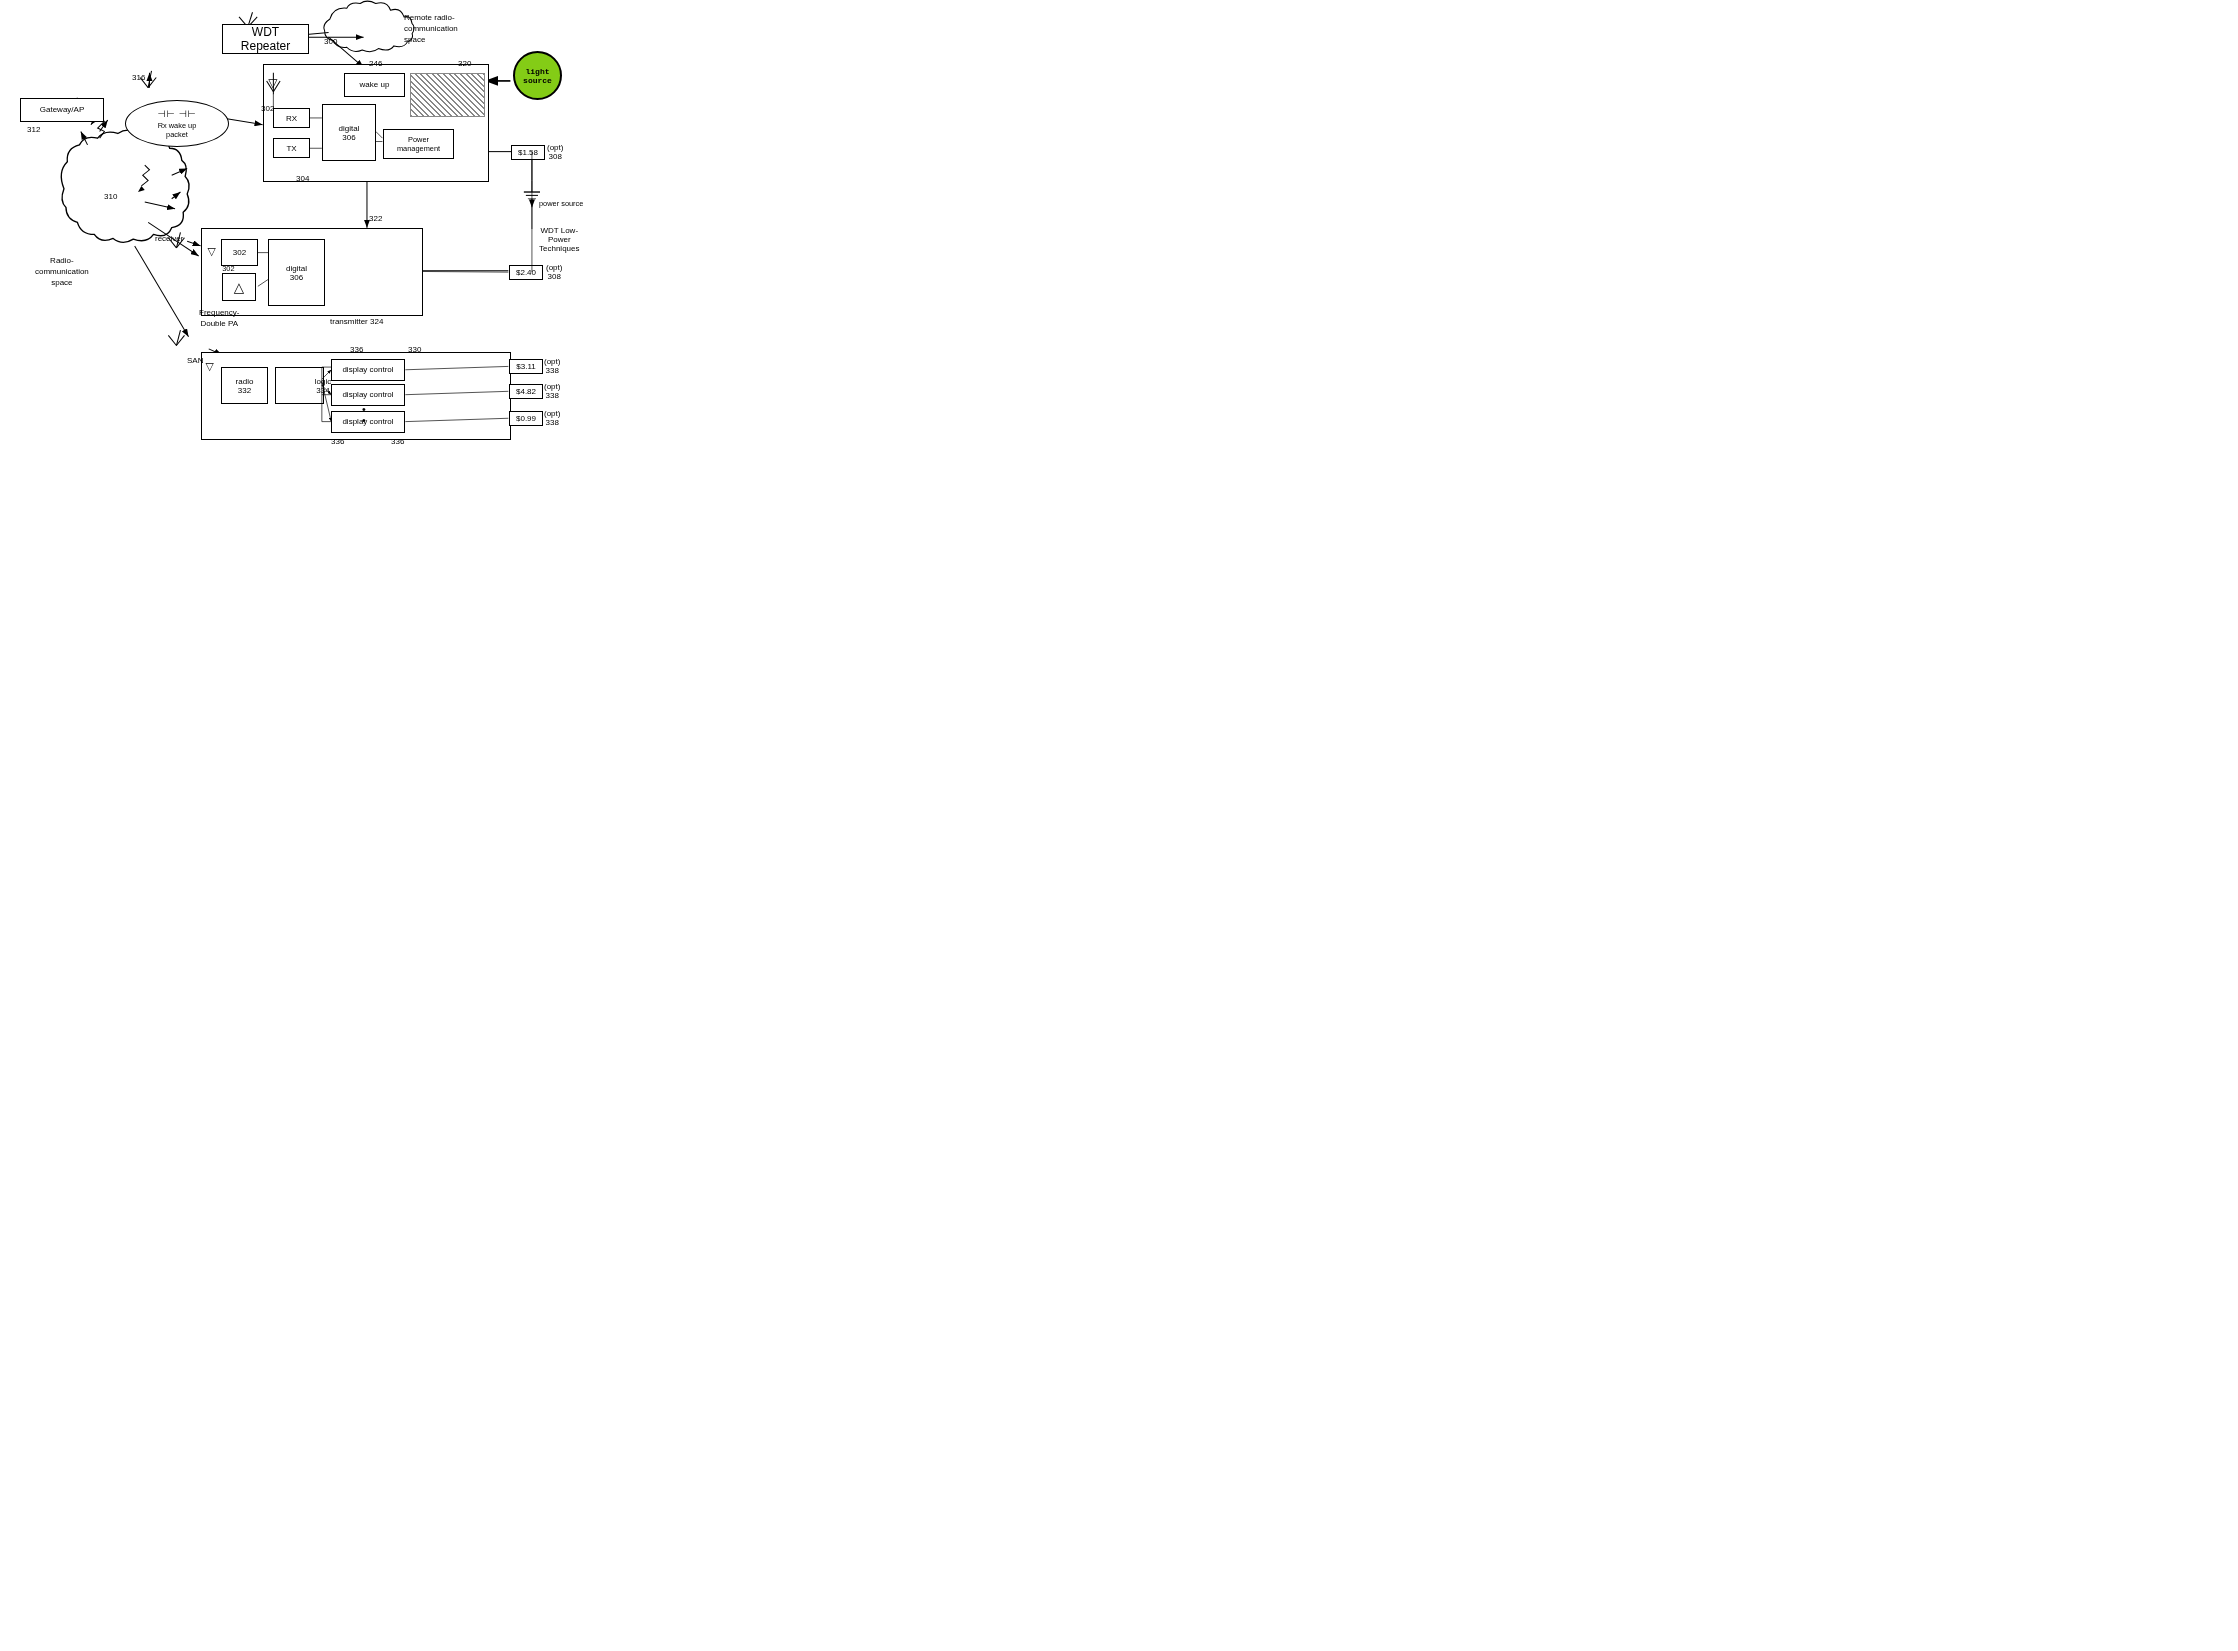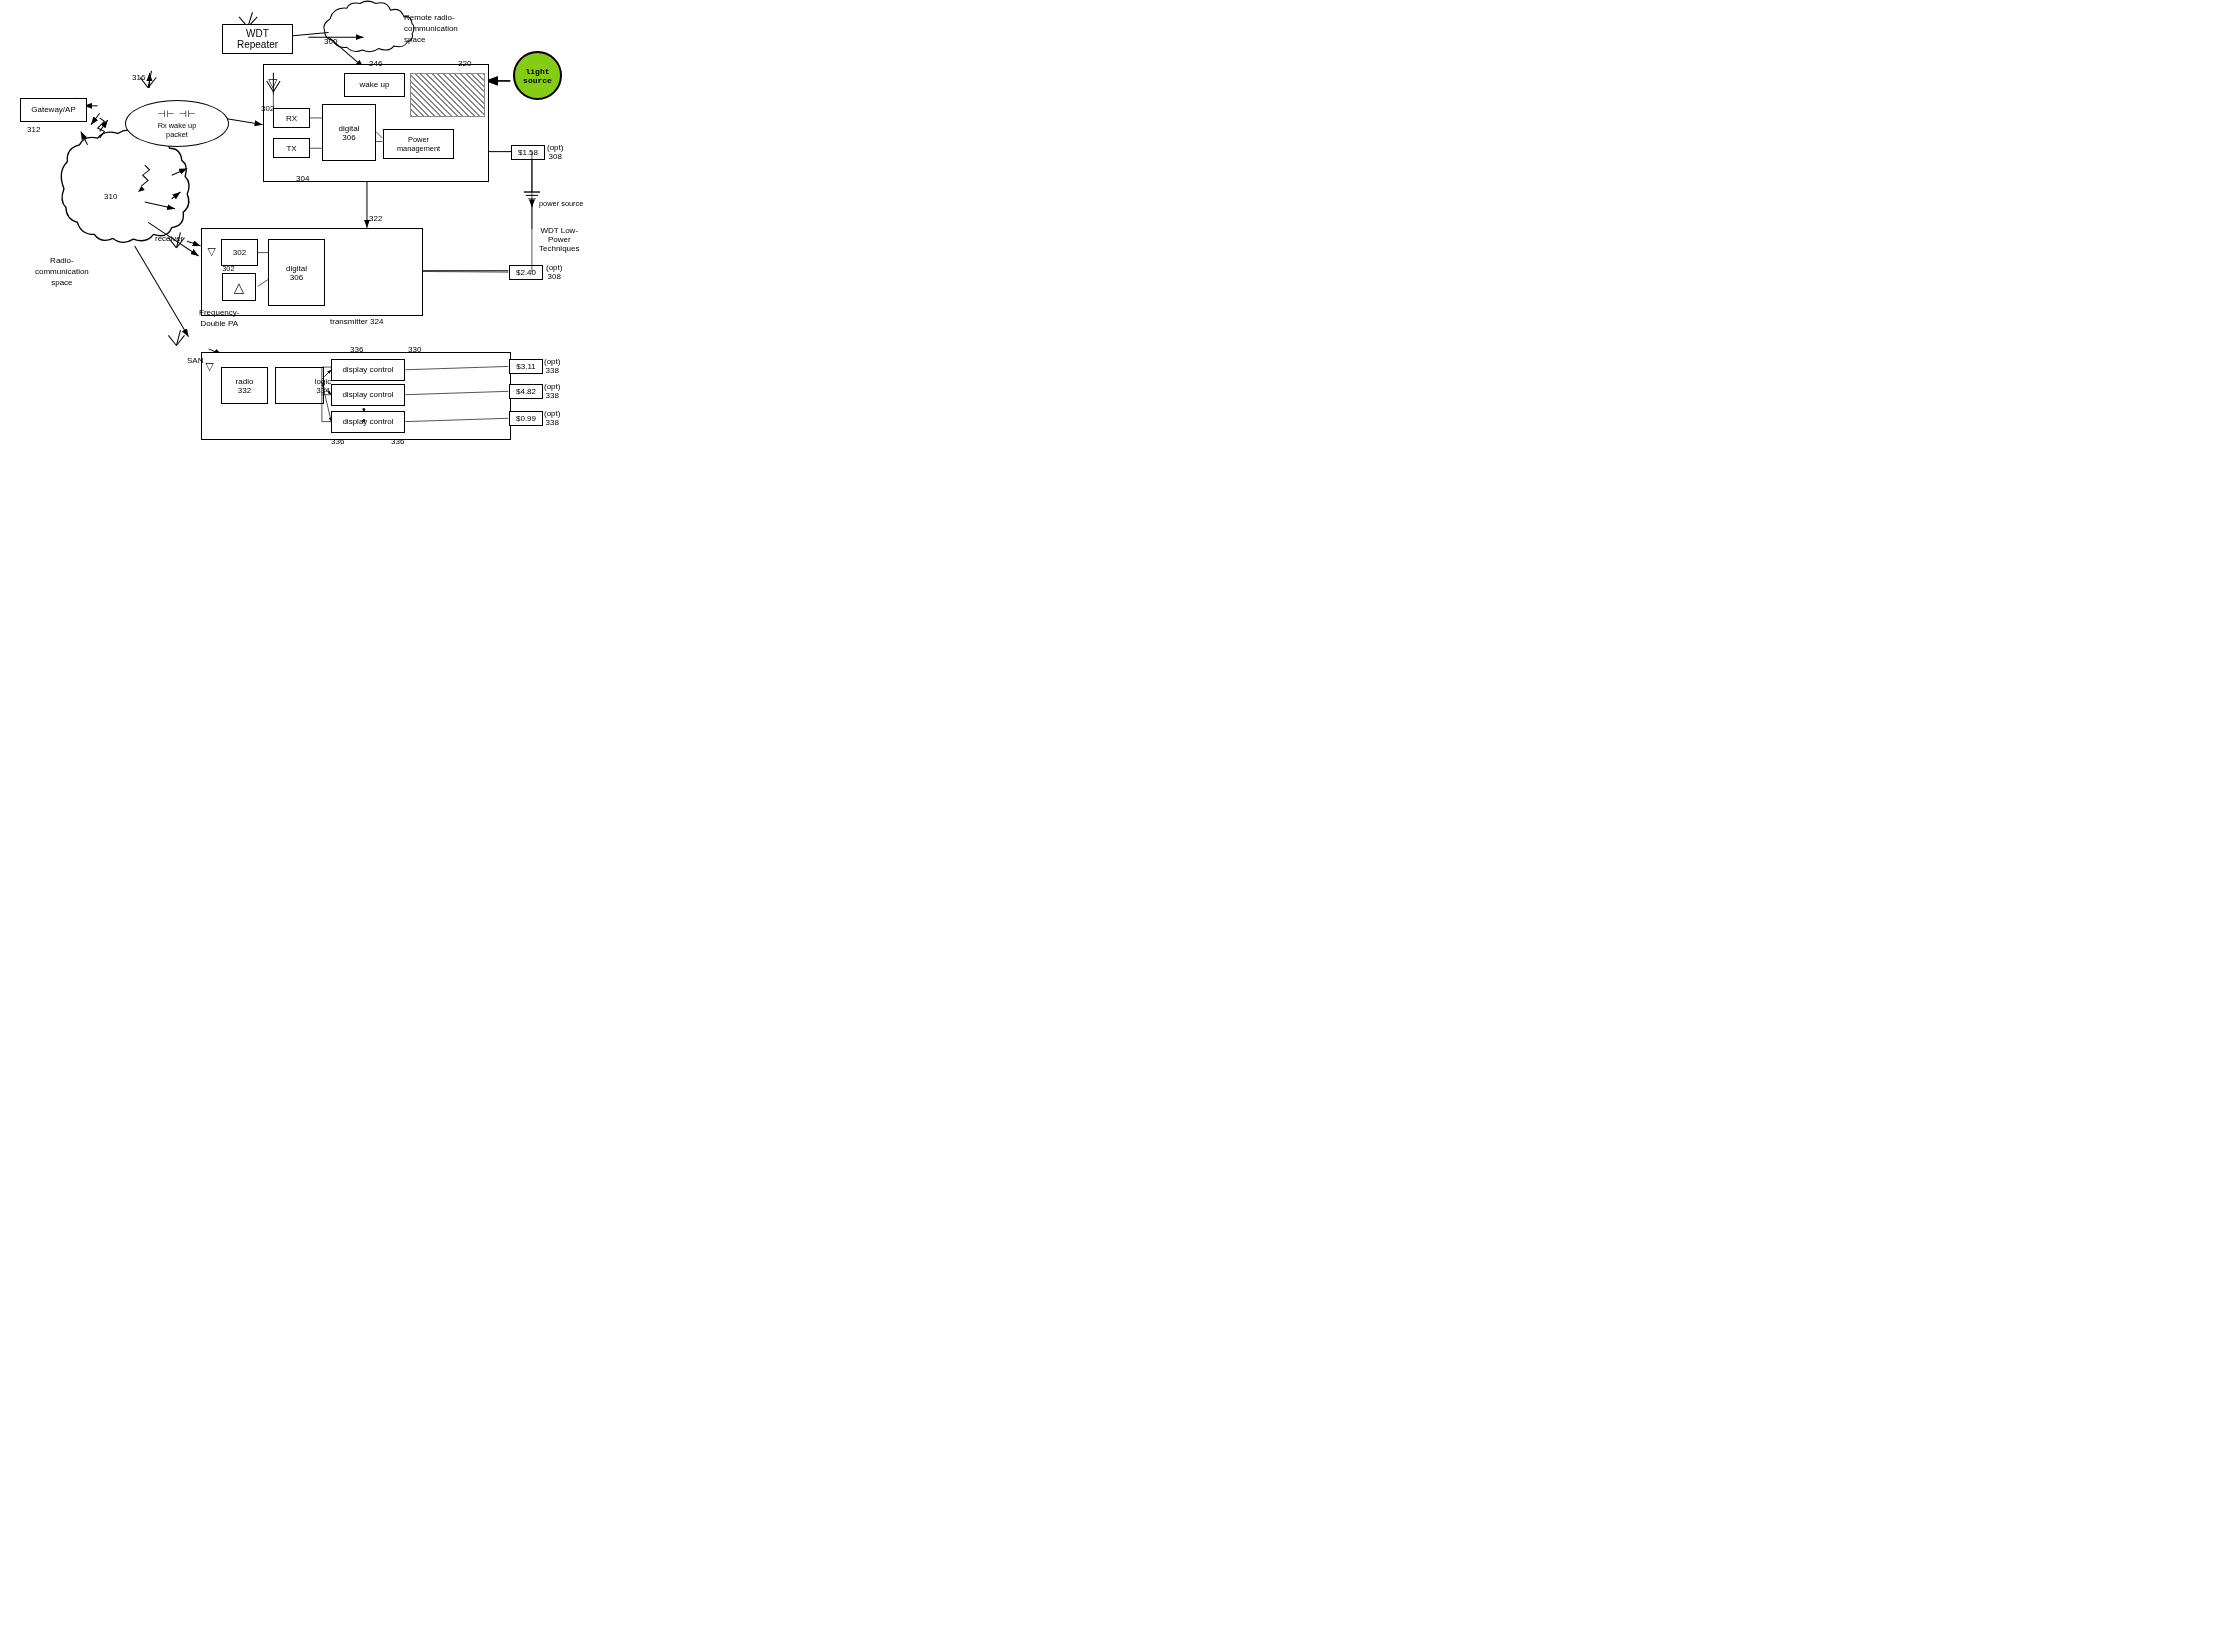--- a/index.html
+++ b/index.html
@@ -179,25 +179,25 @@
 
     <line x1="255" y1="260" x2="278" y2="250" stroke="black" stroke-width="1.5" marker-end="url(#arrowhead)"></line>
     <line x1="255" y1="295" x2="268" y2="285" stroke="black" stroke-width="1.5" marker-end="url(#arrowhead)"></line>
 
     <line x1="488" y1="55" x2="540" y2="100" stroke="black" stroke-width="1.5" marker-end="url(#arrowhead)"></line>
 
     <line x1="545" y1="100" x2="560" y2="100" stroke="black" stroke-width="1"></line>
 
   </svg>
 
-  <div class="box" style="left:222px; top:23.6px; width:71px; height:30px; font-size:10px;">
+  <div class="box" style="left:222px; top:23.6px; width:87px; height:30px; font-size:12px;">
     <span>WDT<br>Repeater</span>
   </div>
 
-  <div class="box" style="left:20px; top:98px; width:67px; height:23.6px;">
+  <div class="box" style="left:20px; top:98px; width:84px; height:23.6px;">
     <span>Gateway/AP</span>
   </div>
 
   <div class="oval" style="left:125px; top:100px; width:104px; height:47px; font-size:7.4px; display:flex; flex-direction:column; align-items:center; justify-content:center;">
     <div style="font-size:9.4px; letter-spacing:0.7px; margin-bottom:1.3px;">⊣⊢ ⊣⊢</div>
     <div style="font-size:7.4px;">Rx wake up<br>packet</div>
   </div>
 
   <div class="box box-bold" style="left:263px; top:64px; width:226px; height:118px; background:#fff;">
   </div>

